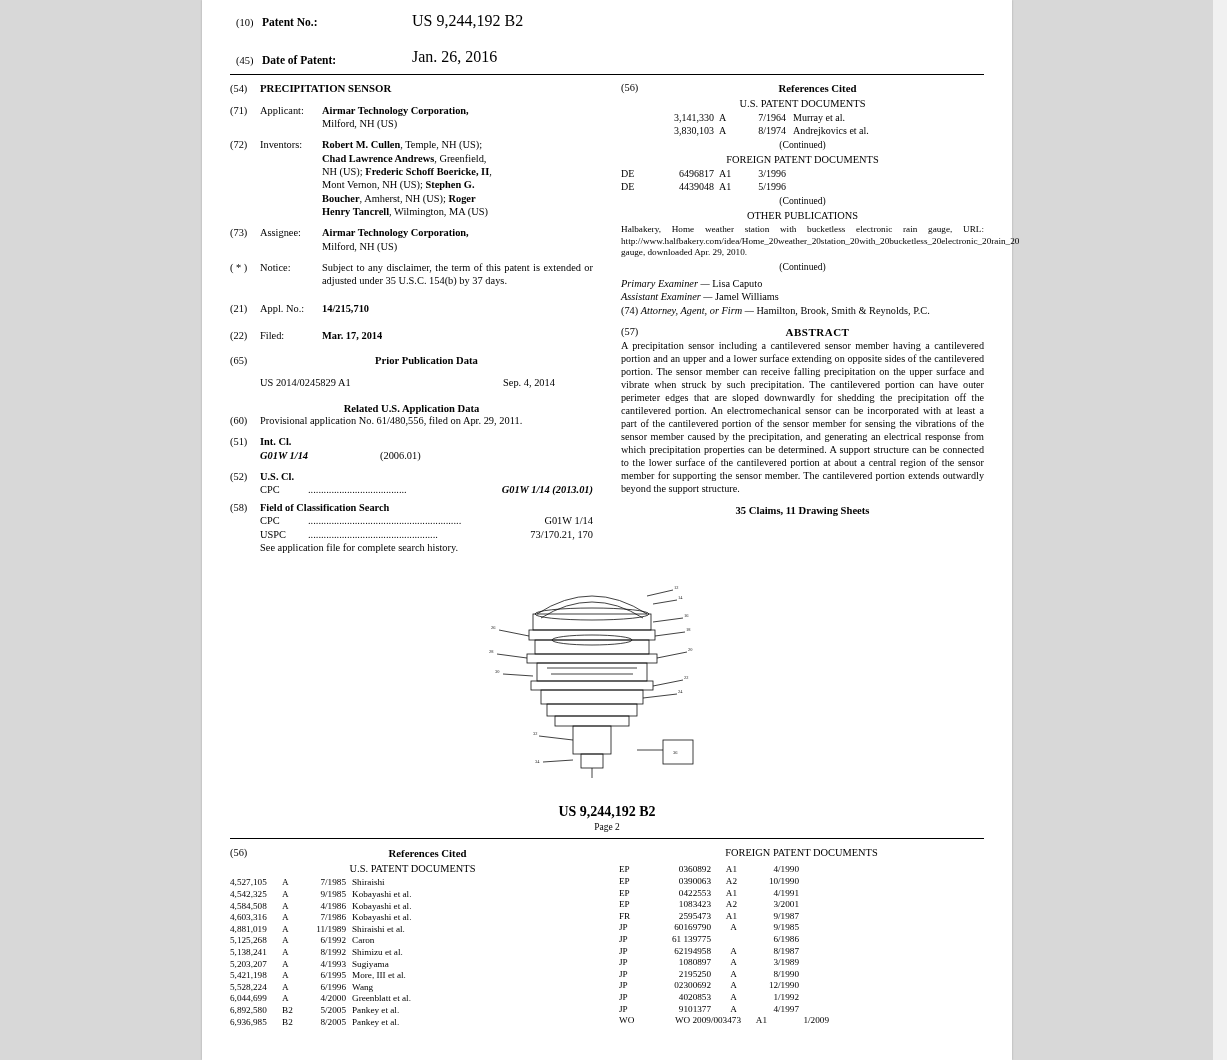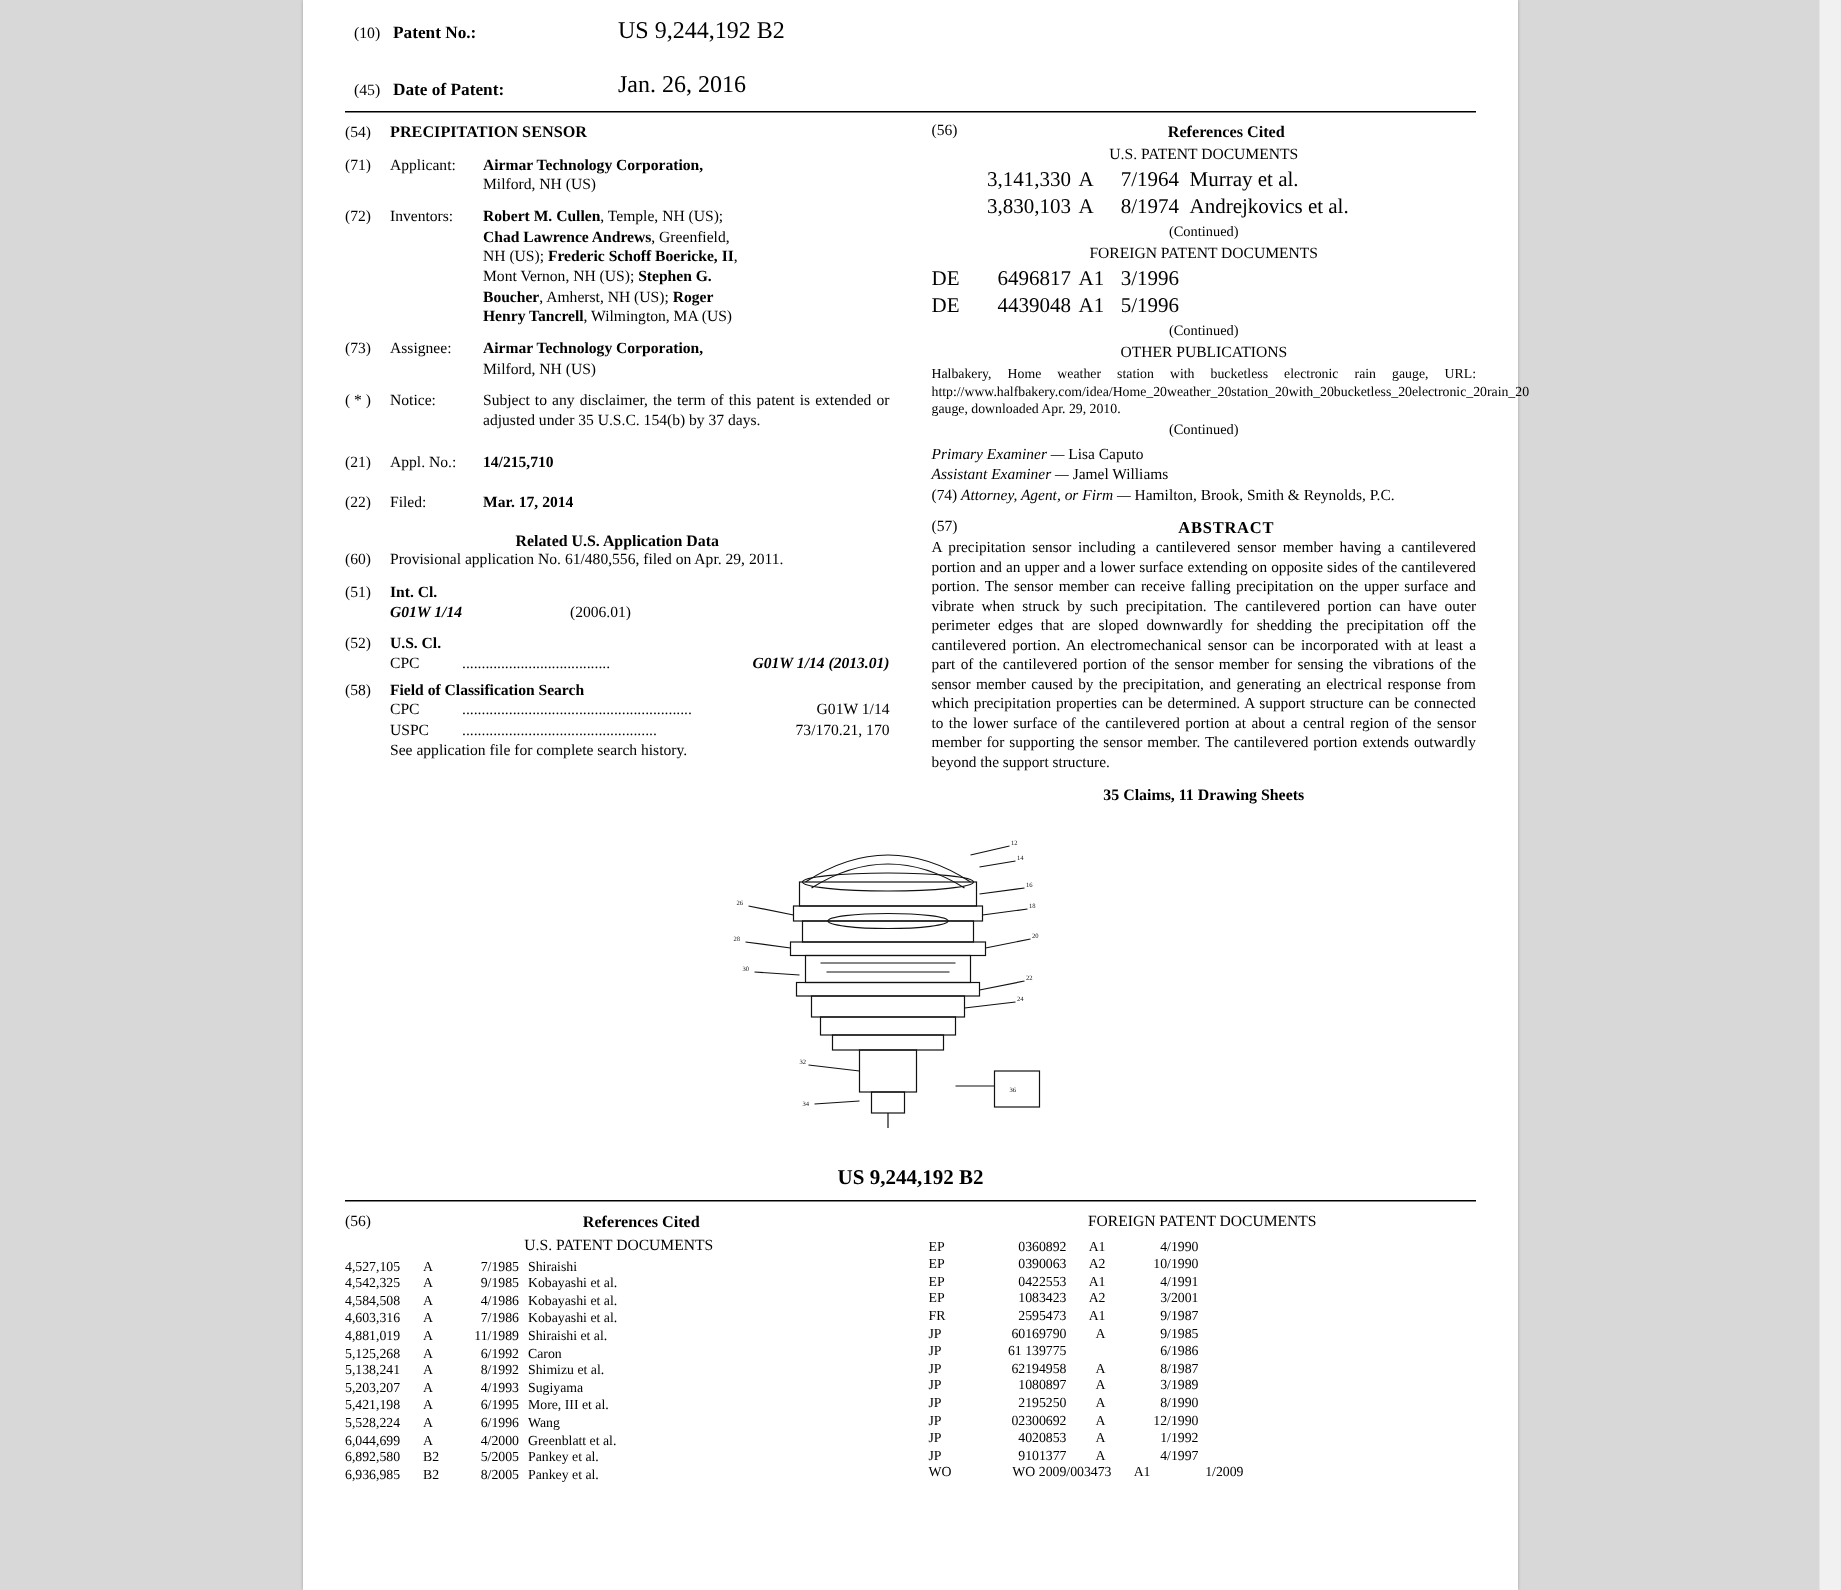--- a/index.html
+++ b/index.html
@@ -44,21 +44,21 @@
   .fld .nm  { flex:0 0 62px; }
   .fld .bd  { flex:1; }
   b, .b { font-weight:bold; }
   .ctr { text-align:center; font-weight:bold; font-size:10.6px; }
 
   .clsline { display:flex; font-size:10.4px; line-height:1.3; }
   .clsline .k { flex:0 0 48px; }
   .clsline .dots { flex:1; overflow:hidden; white-space:nowrap; }
   .clsline .v { flex:0 0 auto; padding-left:3px; }
   .subhead { text-align:center; font-size:10.4px; margin:4px 0 3px; }
-  .reftbl { font-size:14px; line-height:1.25;font-family:Liberation Serif, serif; }
+  .reftbl { font-size:10px; line-height:1.25;font-family:Liberation Serif, serif; }
   .reftbl .r { display:flex; }
   .reftbl .c1 { flex:0 0 26px; }
   .reftbl .c2 { flex:0 0 72px; text-align:right; padding-right:5px;}
   .reftbl .c3 { flex:0 0 18px; }
   .reftbl .c4 { flex:0 0 56px; text-align:right; padding-right:7px;}
   .reftbl .c5 { flex:1; }
   .cont { text-align:center; font-size:9.6px; margin:2px 0 4px; }
   .otherpub { font-size:9.2px; line-height:1.25; text-align:justify; }
   .exam { font-size:10.3px; line-height:1.35; margin-top:5px; }
   .exam i { font-style:italic; }
@@ -166,20 +166,30 @@
           <div class="nm">Appl. No.:</div>
           <div class="bd b">14/215,710</div>
         </div>
 
         <div class="fld" style="margin-top:14px">
           <div class="num">(22)</div>
           <div class="nm">Filed:</div>
           <div class="bd b">Mar. 17, 2014</div>
         </div>
 
+        <div class="fld" style="margin-top:12px;display:block">
+          <div style="display:flex">
+            <div class="num">(65)</div>
+            <div class="bd ctr">Prior Publication Data</div>
+          </div>
+          <div style="display:flex;margin-top:8px;padding-left:30px">
+            <div style="flex:1">US 2014/0245829 A1</div>
+            <div style="flex:0 0 90px">Sep. 4, 2014</div>
+          </div>
+        </div>
 
         <div class="ctr" style="margin-top:14px">Related U.S. Application Data</div>
 
 
         <div class="fld">
           <div class="num">(60)</div>
           <div class="bd" style="text-align:justify">Provisional application No. 61/480,556, filed on Apr. 29, 2011.</div>
         </div>
 
         <div class="fld" style="display:block;margin-top:8px">
@@ -349,20 +359,21 @@
             <text x="12" y="73">28</text>
           <text x="18" y="93">30</text>
           <text x="56" y="155">32</text>
             <text x="58" y="183">34</text>
           <text x="196" y="174">36</text>
         </g>
       </svg>
     </div>
 
     <div class="p2head">US 9,244,192 B2</div>
+    <div class="p2sub">Page 2</div>
     <div class="p2rule"></div>
 
     <div class="p2cols">
       <div class="p2L">
         <div style="display:flex">
           <div style="flex:0 0 30px;font-size:10.4px">(56)</div>
           <div style="flex:1;text-align:center;font-weight:bold;font-size:10.8px">References Cited</div>
         </div>
         <div class="subhead">U.S. PATENT DOCUMENTS</div>
         <div class="usdoc">

